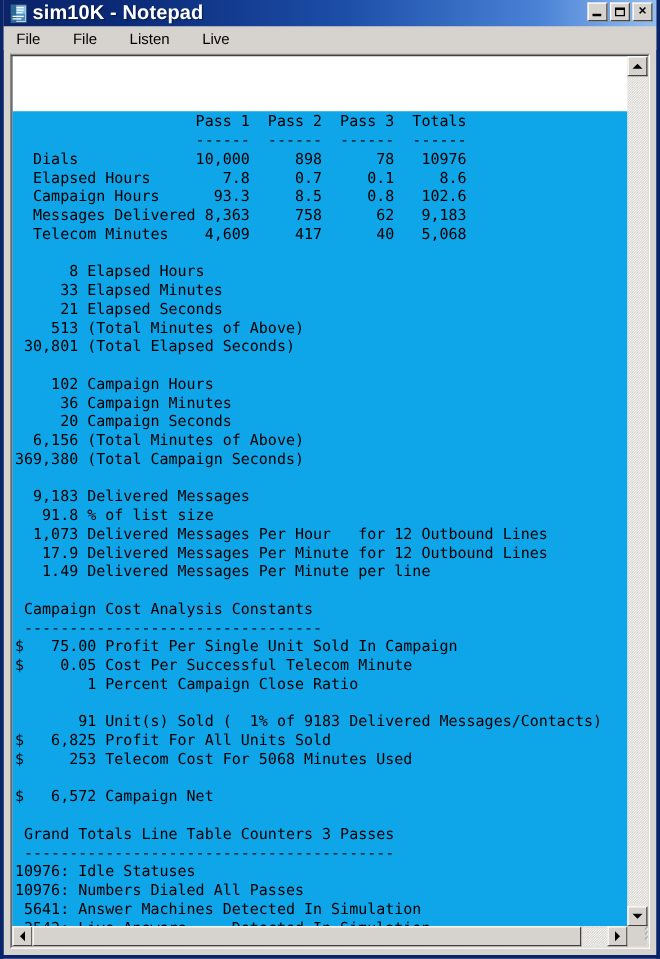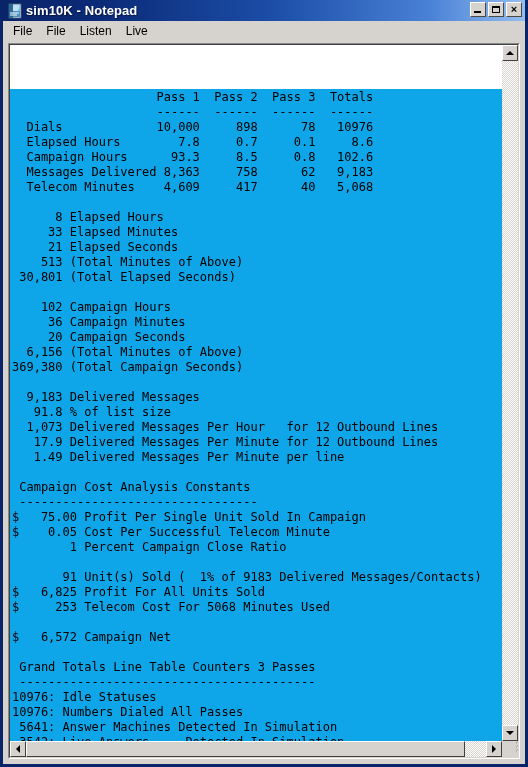--- a/index.html
+++ b/index.html
@@ -41,21 +41,21 @@
   }
   .title-icon {
     width: 16px;
     height: 16px;
     margin: 0 3px 0 2px;
     flex: 0 0 auto;
     position: relative;
   }
   .title-text {
     color: #ffffff;
-    font-size: 13px;
+    font-size: 16px;
     font-weight: bold;
     font-family: "Liberation Sans", sans-serif;
     text-shadow: 1px 1px 1px rgba(0,0,0,0.45);
     white-space: nowrap;
     letter-spacing: 0.1px;
   }
   .caption-buttons {
     position: absolute;
     right: 3px;
     top: 2px;
@@ -102,20 +102,21 @@
   }
 
   
   .menubar {
     height: 19px;
     background: #d6d3ce;
     display: flex;
     align-items: center;
     padding-left: 3px;
     box-sizing: border-box;
+    gap: 12px;
   }
   .menuitem {
     font-family: "Liberation Sans", sans-serif;
     font-size: 12px;
     color: #000000;
     padding: 2px 7px 2px 7px;
     cursor: default;
     white-space: nowrap;
   }
 

